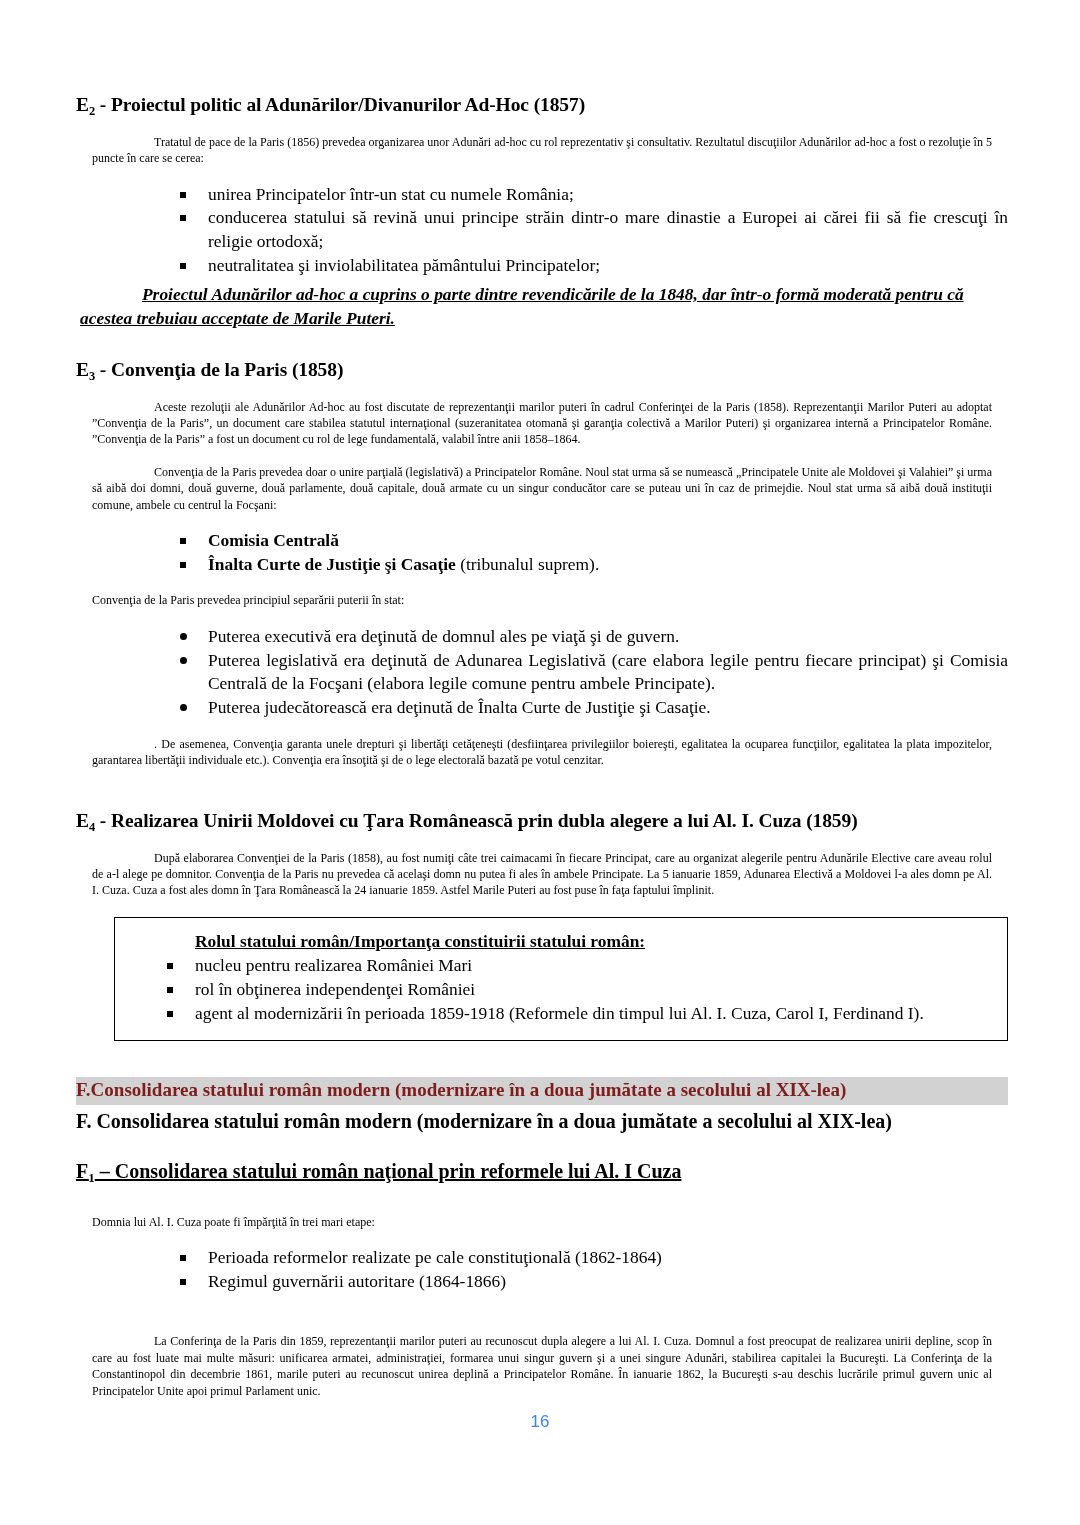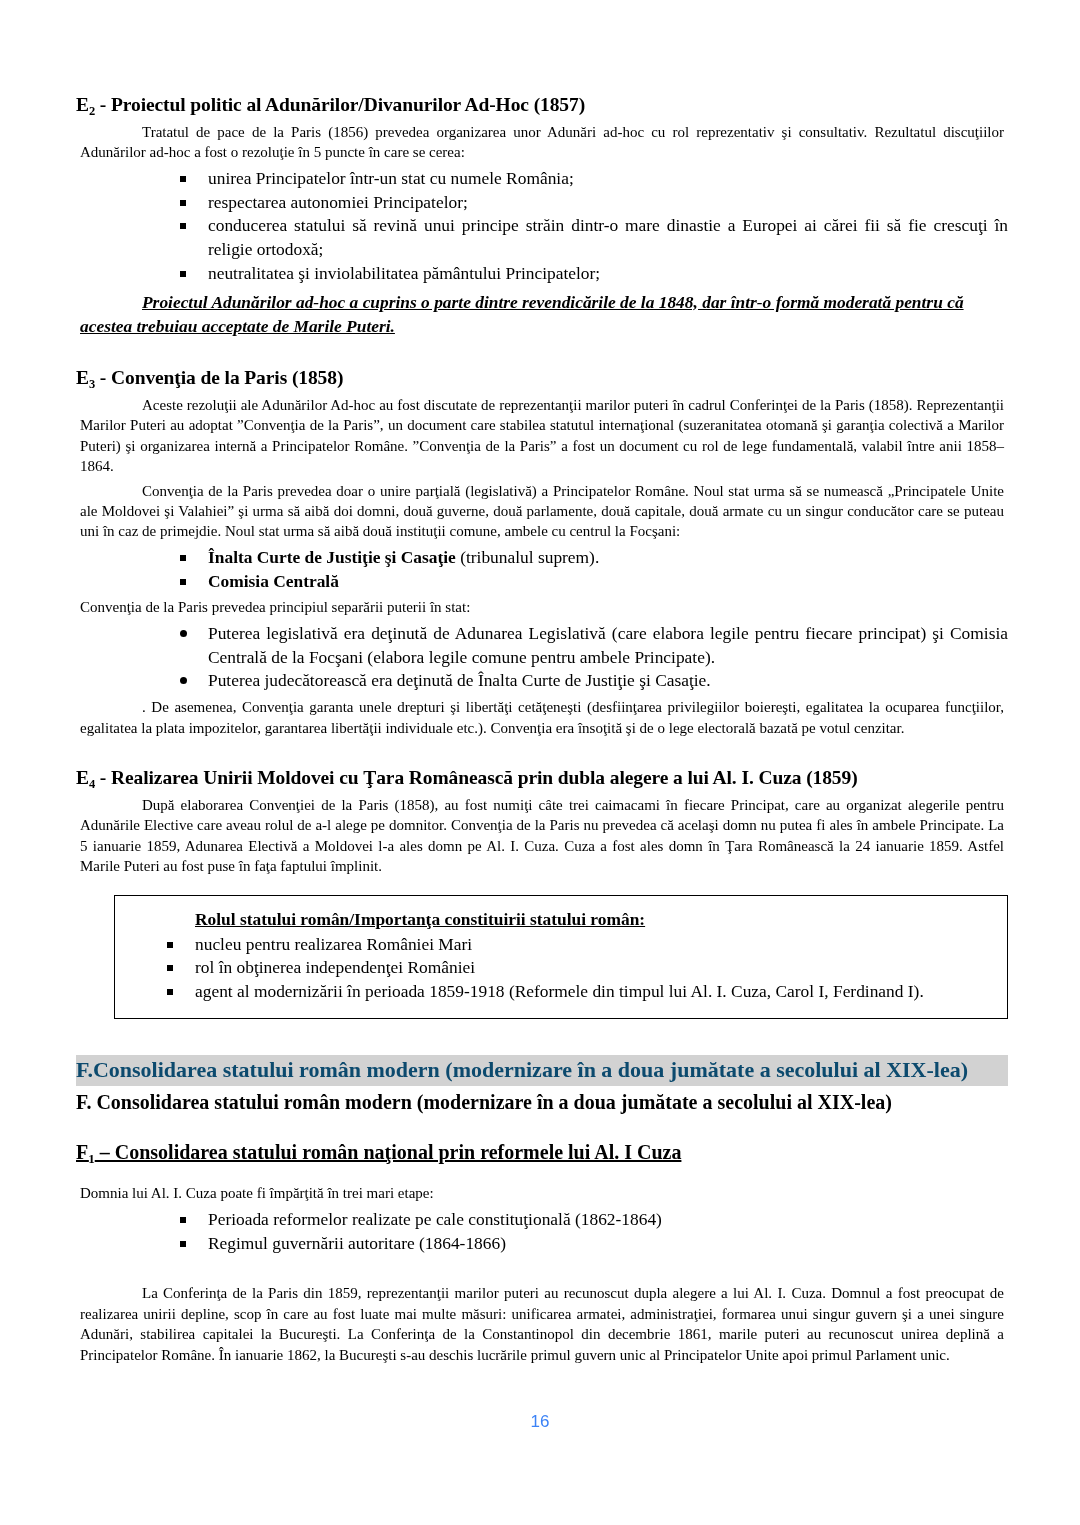--- a/index.html
+++ b/index.html
@@ -37,23 +37,23 @@
     letter-spacing: -0.1px;
   }
   h2.section-heading sub {
     font-size: 12.5px;
     vertical-align: baseline;
     position: relative;
     top: 4px;
   }
 
   p.para {
-    font-size: 15px;
+    font-size: 12px;
     line-height: 1.365;
-    margin: 4px;
+    margin: 16px;
     text-align: justify;
     text-justify: inter-word;
     hyphens: none;
   }
   p.para.indent {
     text-indent: 62px;
   }
   p.para.noindent { text-indent: 0; }
 
   ul.sq, ul.rd {
@@ -134,23 +134,23 @@
 
   
   .hl-band {
     background: #d2d2d2;
     display: block;
     width: 932px;
     padding: 2px 0 3px 0;
     box-sizing: border-box;
   }
   .hl-band span.txt {
-    color: #0c4a6e;
-    font-weight: bold;
-    font-size: 22px;
+    color: #7f1d1d;
+    font-weight: bold;
+    font-size: 19px;
     line-height: 1.2;
   }
   h2.plain-f {
     font-size: 20px;
     font-weight: bold;
     margin: 3px 0 0 0;
     line-height: 1.3;
   }
   h3.f1-heading {
     font-size: 20px;
@@ -182,45 +182,45 @@
 
 <div class="page">
   <div class="content">
 
     <h2 class="section-heading"><span>E</span><sub>2</sub><span> - Proiectul politic al Adunărilor/Divanurilor Ad-Hoc (1857)</span></h2>
 
     <p class="para indent">Tratatul de pace de la Paris (1856) prevedea organizarea unor Adunări ad-hoc cu rol reprezentativ şi consultativ. Rezultatul discuţiilor Adunărilor ad-hoc a fost o rezoluţie în 5 puncte în care se cerea:</p>
 
     <ul class="sq">
       <li>unirea Principatelor într-un stat cu numele România;</li>
-      <li>respectarea autonomiei Principatelor;</li>
       <li>conducerea statului să revină unui principe străin dintr-o mare dinastie a Europei ai cărei fii să fie crescuţi în religie ortodoxă;</li>
       <li>neutralitatea şi inviolabilitatea pământului Principatelor;</li>
     </ul>
 
     <p class="conclusion">
         <span class="l1">Proiectul Adunărilor ad-hoc a cuprins o parte dintre revendicările de la 1848, dar într-o formă moderată pentru că</span>
         <span class="l2">acestea trebuiau acceptate de Marile Puteri.</span>
       </p>
 
     <div class="spacer-md"></div>
 
     <h2 class="section-heading"><span>E</span><sub>3</sub><span> - Convenţia de la Paris (1858)</span></h2>
 
     <p class="para indent">Aceste rezoluţii ale Adunărilor Ad-hoc au fost discutate de reprezentanţii marilor puteri în cadrul Conferinţei de la Paris  (1858). Reprezentanţii Marilor Puteri au adoptat ”Convenţia de la Paris”, un document care stabilea statutul internaţional (suzeranitatea otomană şi garanţia colectivă a Marilor Puteri) şi organizarea internă a Principatelor Române. ”Convenţia de la Paris” a fost  un document cu rol de lege fundamentală, valabil între anii 1858–1864.</p>
     <p class="para indent">Convenţia de la Paris prevedea doar o unire parţială (legislativă) a Principatelor Române. Noul stat urma să se numească „Principatele Unite ale Moldovei şi Valahiei” şi urma  să aibă doi domni, două guverne, două parlamente, două capitale, două armate cu un singur conducător care se puteau uni în caz de primejdie. Noul stat urma să aibă două instituţii comune, ambele cu centrul la Focşani:</p>
 
     <ul class="sq">
+      <li><span class="bold">Comisia Centrală</span><span></span></li>
       <li><span class="bold">Înalta Curte de Justiţie şi Casaţie</span><span> (tribunalul suprem).</span></li>
-      <li><span class="bold">Comisia Centrală</span><span></span></li>
     </ul>
 
     <p class="para noindent">Convenţia de la Paris prevedea principiul separării puterii în stat:</p>
 
     <ul class="rd">
+      <li>Puterea executivă era deţinută de domnul ales pe viaţă şi de guvern.</li>
       <li>Puterea legislativă era deţinută de Adunarea Legislativă (care elabora legile pentru fiecare principat) şi Comisia Centrală de la Focşani (elabora legile comune pentru ambele Principate).</li>
       <li>Puterea judecătorească era deţinută de Înalta Curte de Justiţie şi Casaţie.</li>
     </ul>
 
     <p class="para indent">. De asemenea, Convenţia  garanta unele drepturi şi libertăţi cetăţeneşti (desfiinţarea privilegiilor boiereşti, egalitatea la ocuparea funcţiilor, egalitatea la plata impozitelor, garantarea libertăţii individuale etc.).  Convenţia era însoţită şi de o lege electorală bazată pe votul cenzitar.</p>
 
     <div class="spacer-md"></div>
 
     <h2 class="section-heading"><span>E</span><sub>4</sub><span> - Realizarea Unirii Moldovei cu Ţara Românească prin dubla alegere a lui Al. I. Cuza (1859)</span></h2>
 

